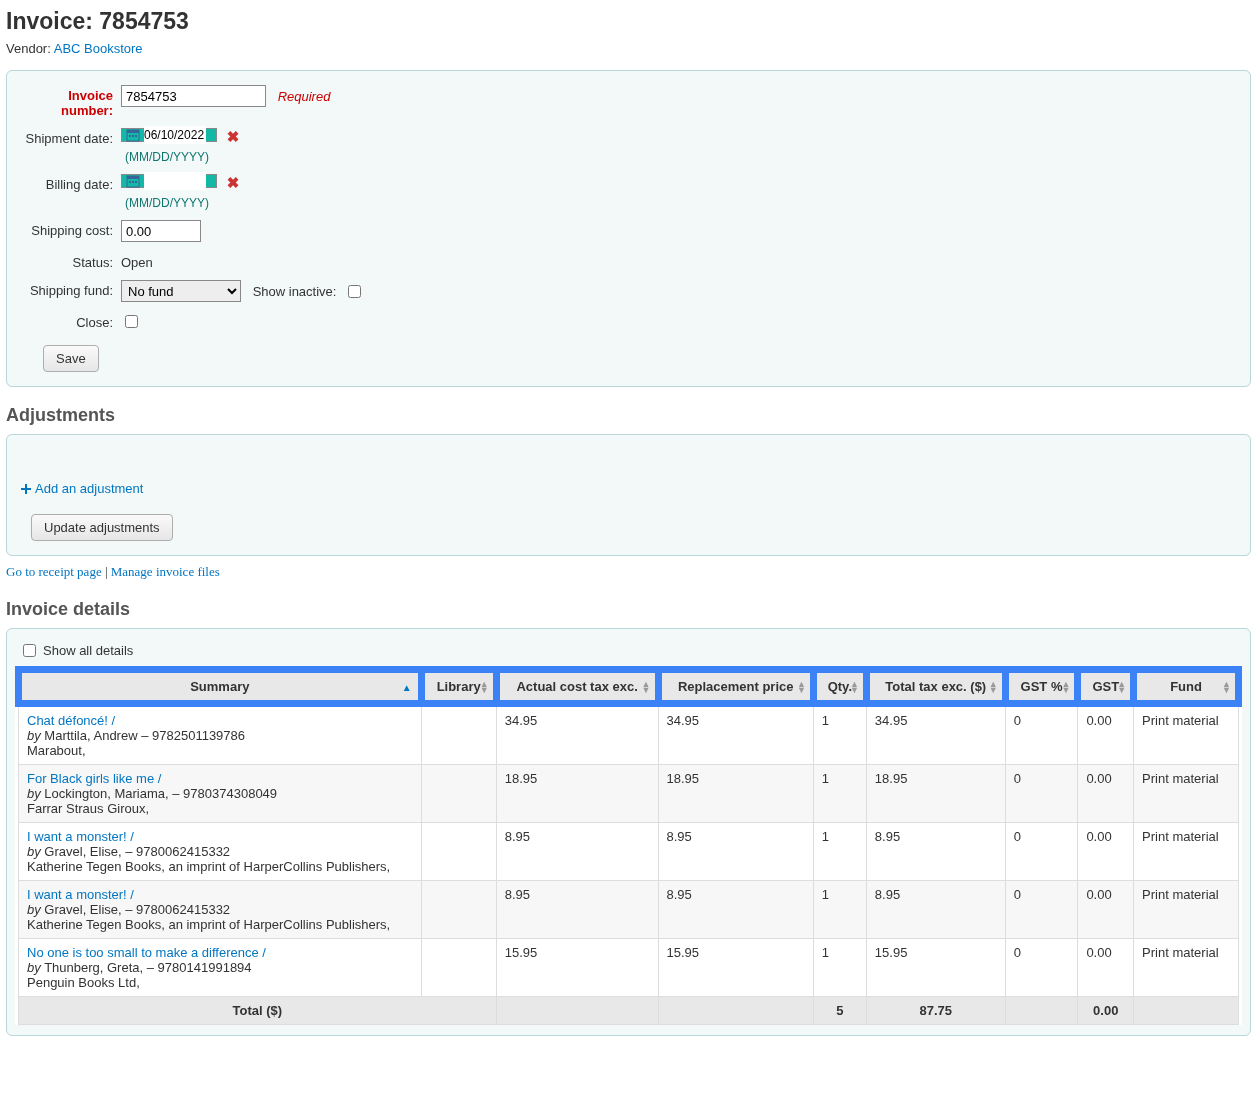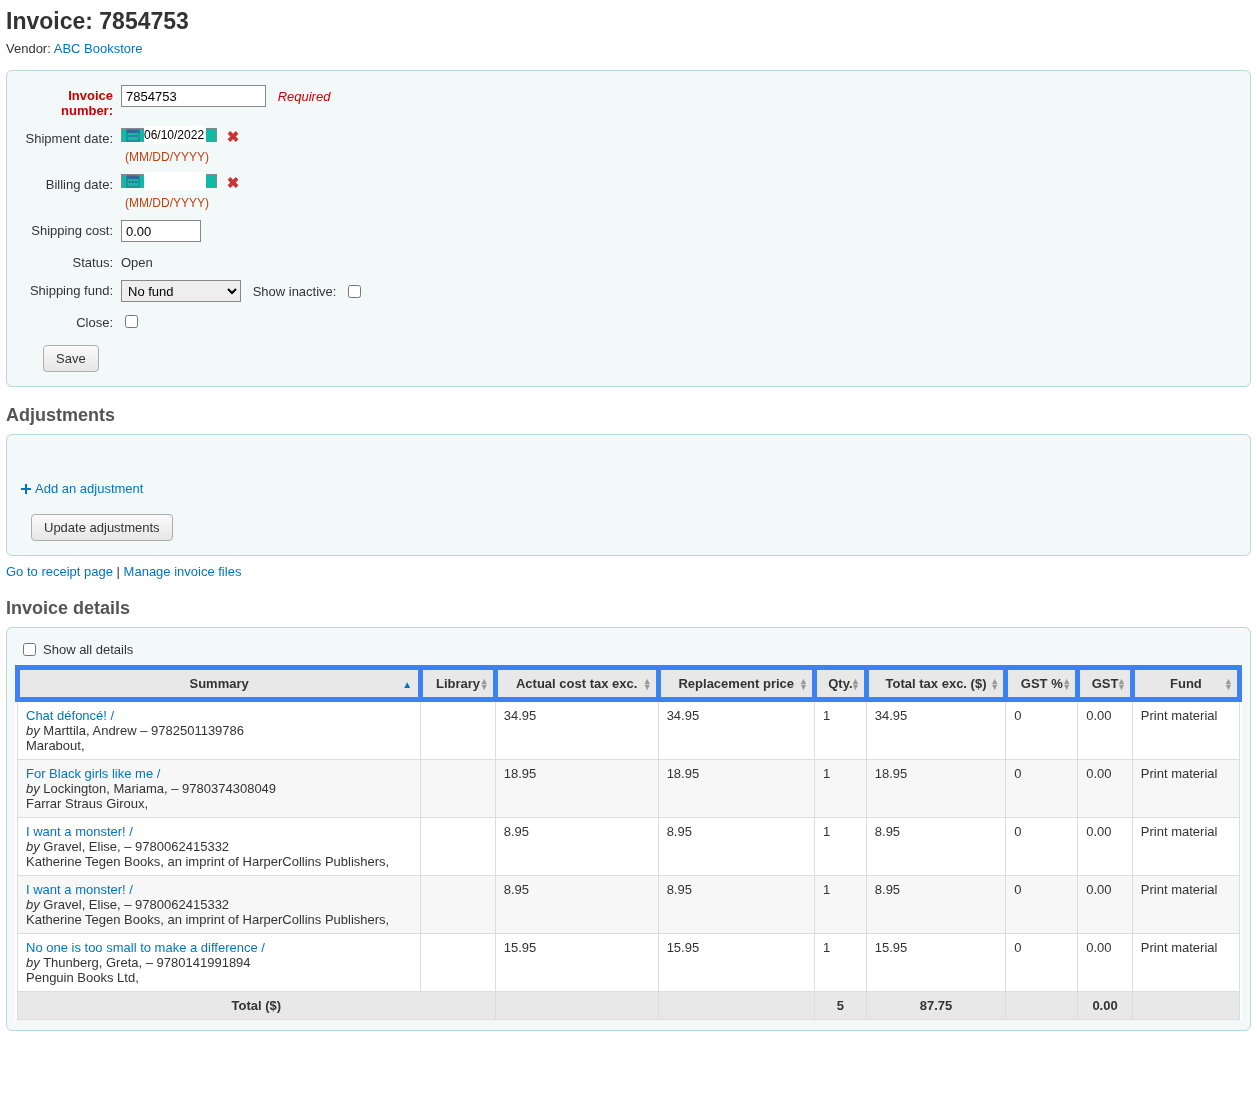--- a/index.html
+++ b/index.html
@@ -35,46 +35,46 @@
   border: 1px solid #888;
   padding: 3px 4px;
   font-size: 13px;
   height: 22px;
 }
 .inv-num { width: 145px; }
 .date-wrap { border: 1px solid #888; display: inline-flex; align-items: center; height: 14px; background: #14b8a6; width: 96px;}
 .date-wrap svg { width: 14px; height: 14px; margin: 0 4px; }
 .date-wrap input { border: none; padding: 0; height: 18px; width: 62px; font-size: 12px; outline:none;}
 .clear-icon { color: #c33; font-size: 15px; margin-left: 6px; cursor: pointer; font-weight: bold;}
-.hint { color: #c2410c; font-size: 12px; margin-top: 4px; margin-left: 4px;}
+.hint { color: #0f766e; font-size: 12px; margin-top: 4px; margin-left: 4px;}
 .required-tag { color: #c00; font-style: italic; margin-left: 8px; }
 select { border: 1px solid #888; background:#eee; padding: 2px; font-size: 13px; height: 22px; width: 120px;}
 button.btn {
   background: linear-gradient(#fafafa,#e6e6e6);
   border: 1px solid #adadad;
   border-radius: 4px;
   padding: 5px 12px;
   font-size: 13px;
   cursor: pointer;
   color: #333;
 }
 .add-adj { color: #0076c2; cursor: pointer; display: inline-flex; align-items: center; margin-bottom: 10px; margin-top: 32px;}
 .add-adj svg { width: 10px; height: 10px; margin-right: 4px; fill: #0076c2;}
-.link-sep { margin: 8px 0 19px 0; }
+.link-sep { margin: 8px 0 19px 0; font-family: Liberation Serif, serif; }
 .details-panel {
   background: #f3f8f9;
   border: 1px solid #b9d8d9;
   border-radius: 6px;
   padding: 10px 8px;
 }
 .show-all { margin: 2px 0 6px 4px; display:flex; align-items:center; font-size:13px;}
 table.invtab { width: 100%; border-collapse: collapse; background:#fff; font-size: 13px;}
 table.invtab th {
   background: #e8e8e8;
-  border: 5px solid #3b82f6;
+  border: 7px solid #3b82f6;
   padding: 6px 8px;
   font-weight: bold;
   text-align: center;
   position: relative;
   font-size: 13px;
 }
 table.invtab td {
   border: 1px solid #ddd;
   padding: 6px 8px;
   vertical-align: top;

